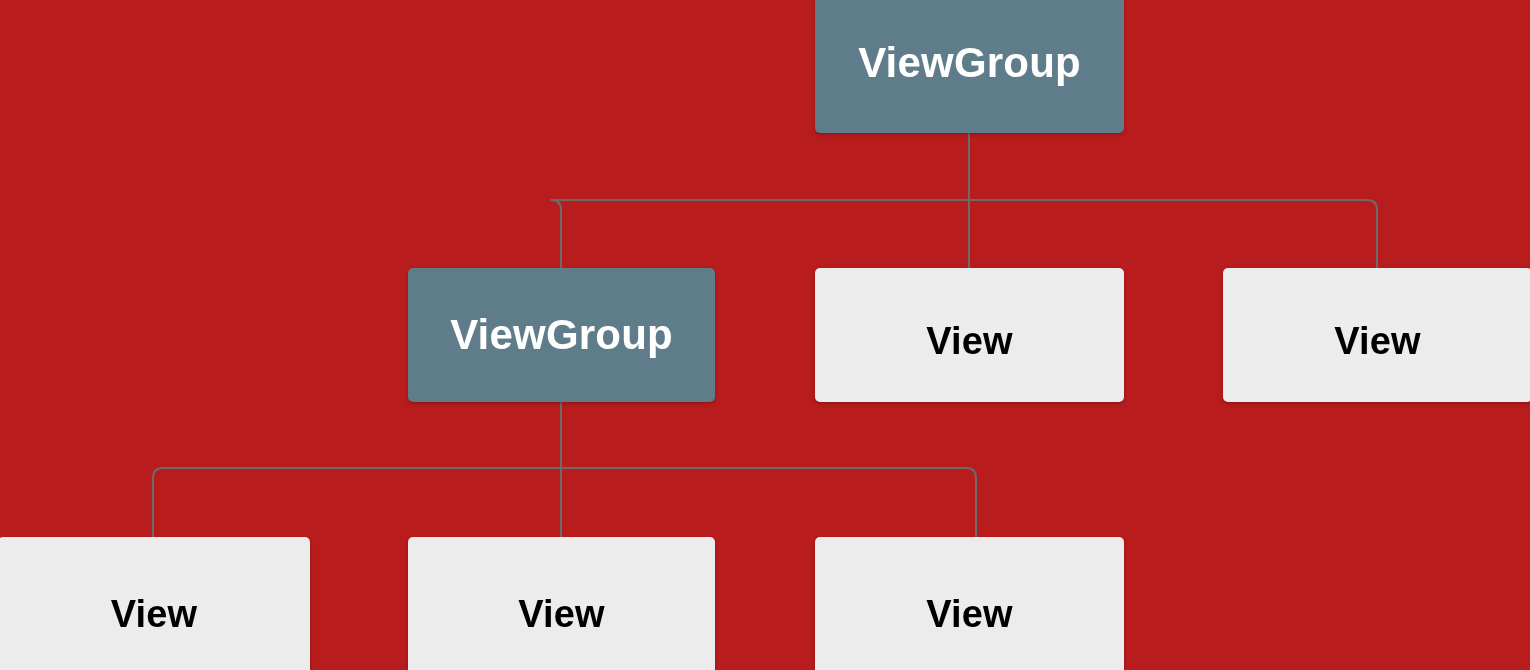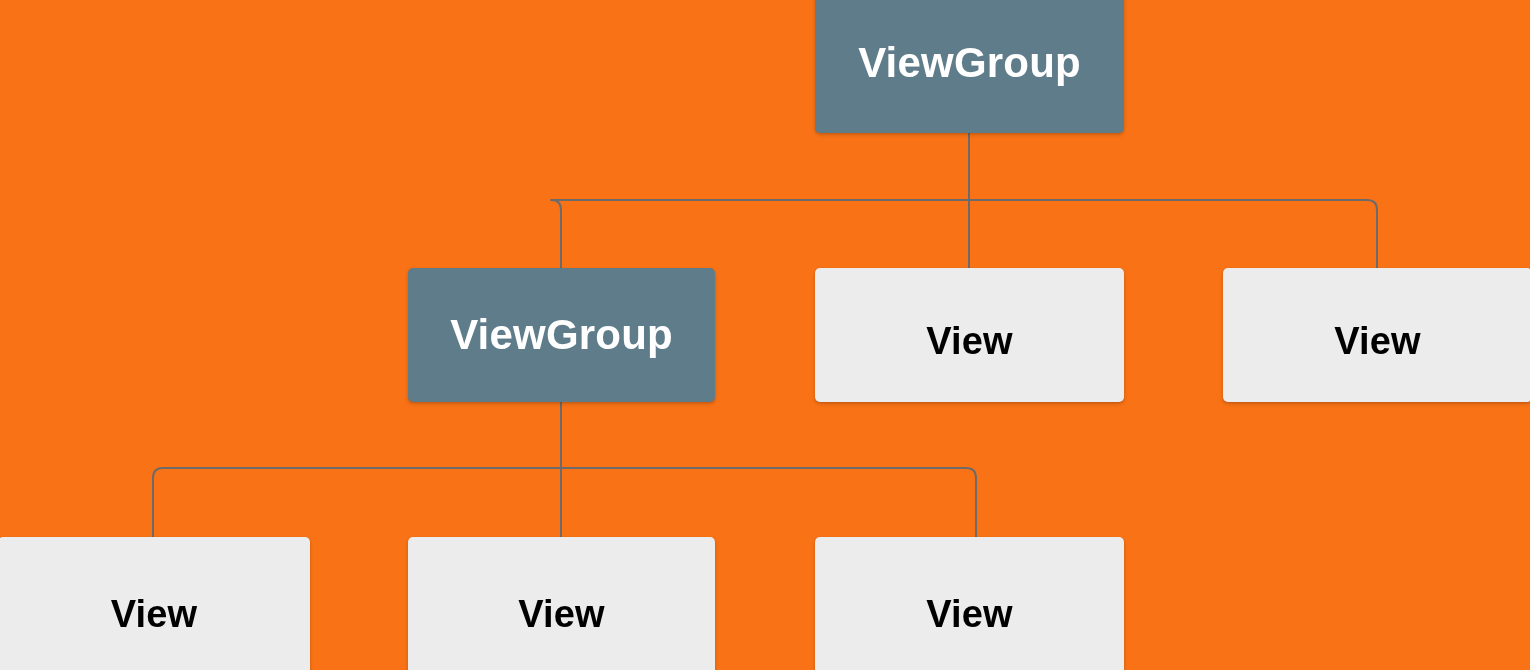--- a/index.html
+++ b/index.html
@@ -4,21 +4,21 @@
 <style>
   html, body {
     margin: 0;
     padding: 0;
     background: #ffffff;
   }
   #canvas {
     position: relative;
     width: 1530px;
     height: 670px;
-    background: #f97316;
+    background: #b91c1c;
     overflow: hidden;
     font-family: "Liberation Sans", "DejaVu Sans", sans-serif;
   }
   #edges {
     position: absolute;
     left: 0;
     top: 0;
     width: 1530px;
     height: 670px;
     pointer-events: none;

